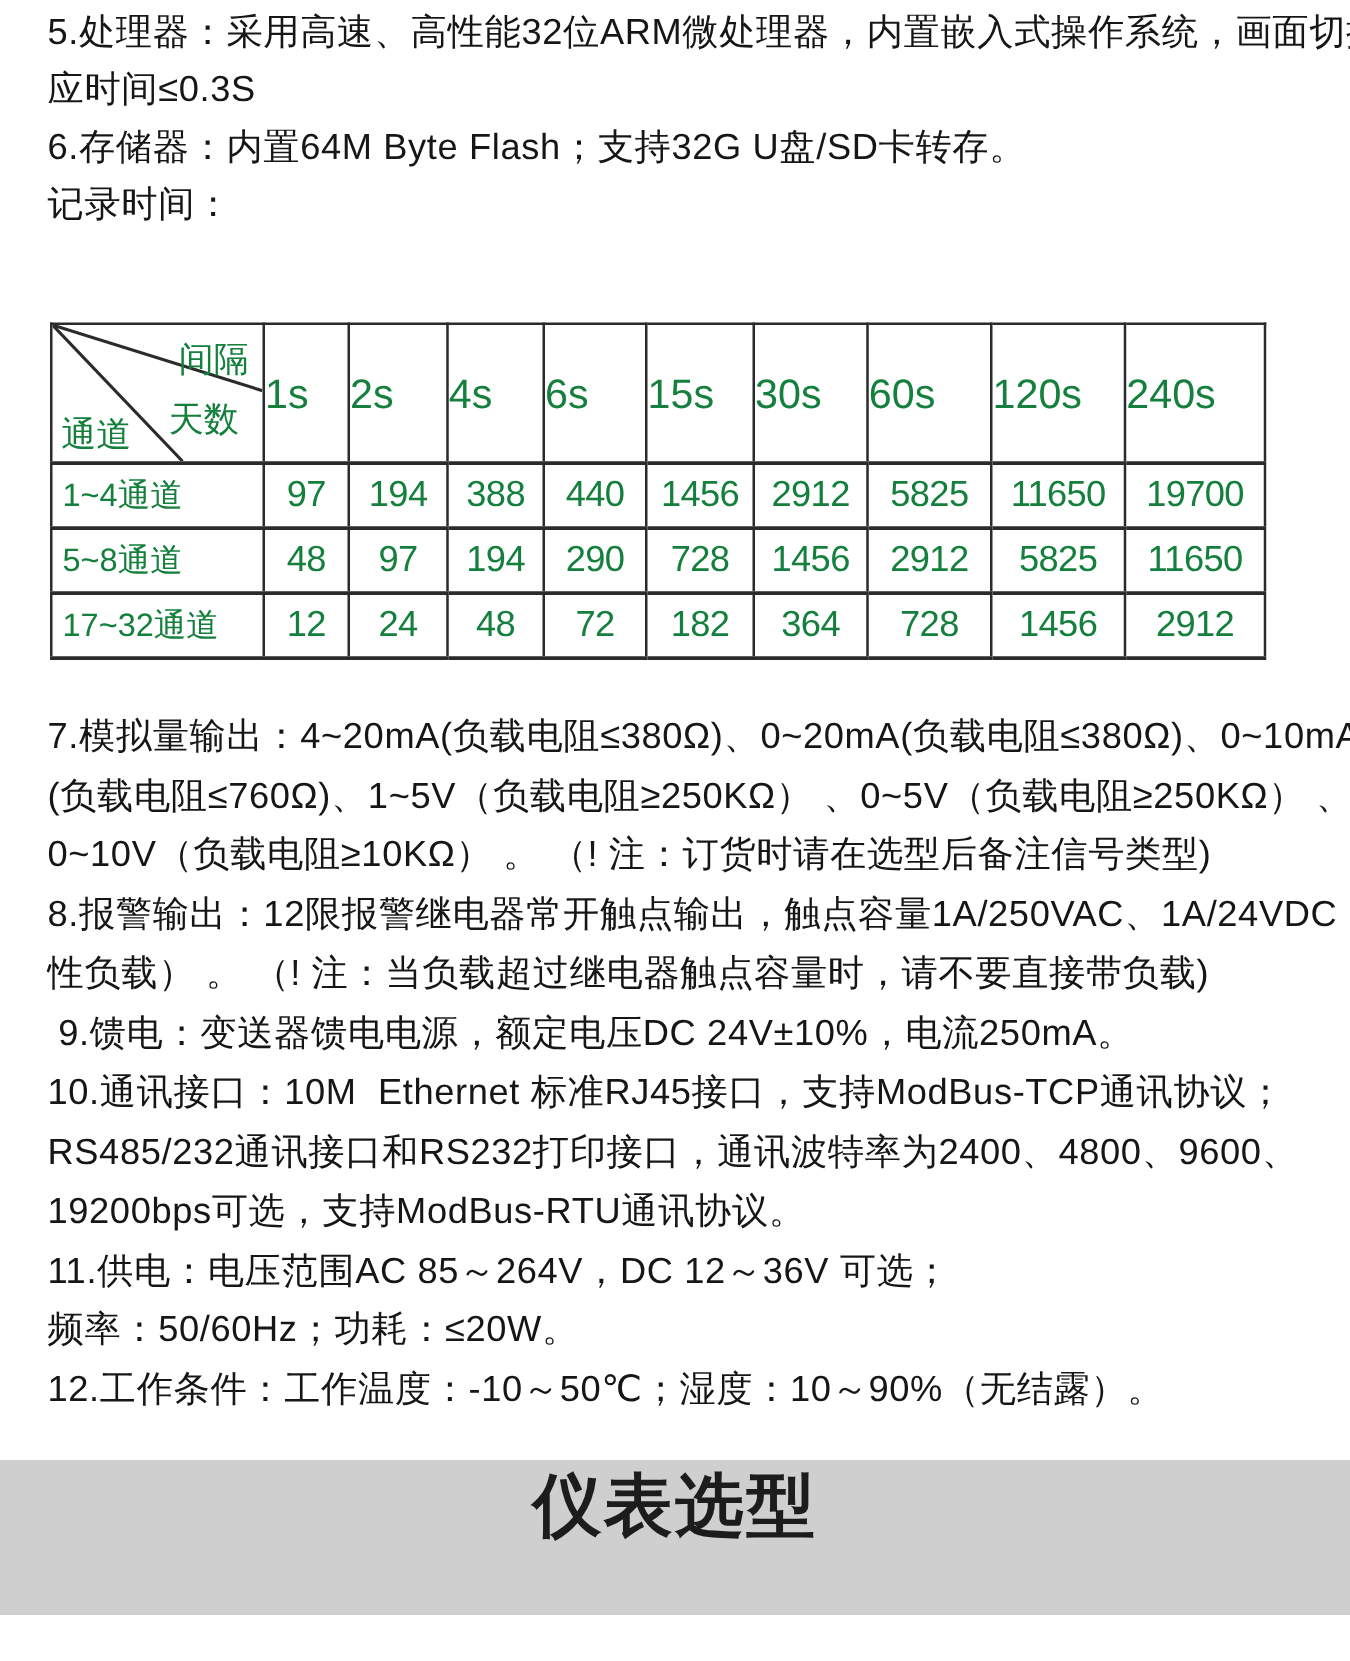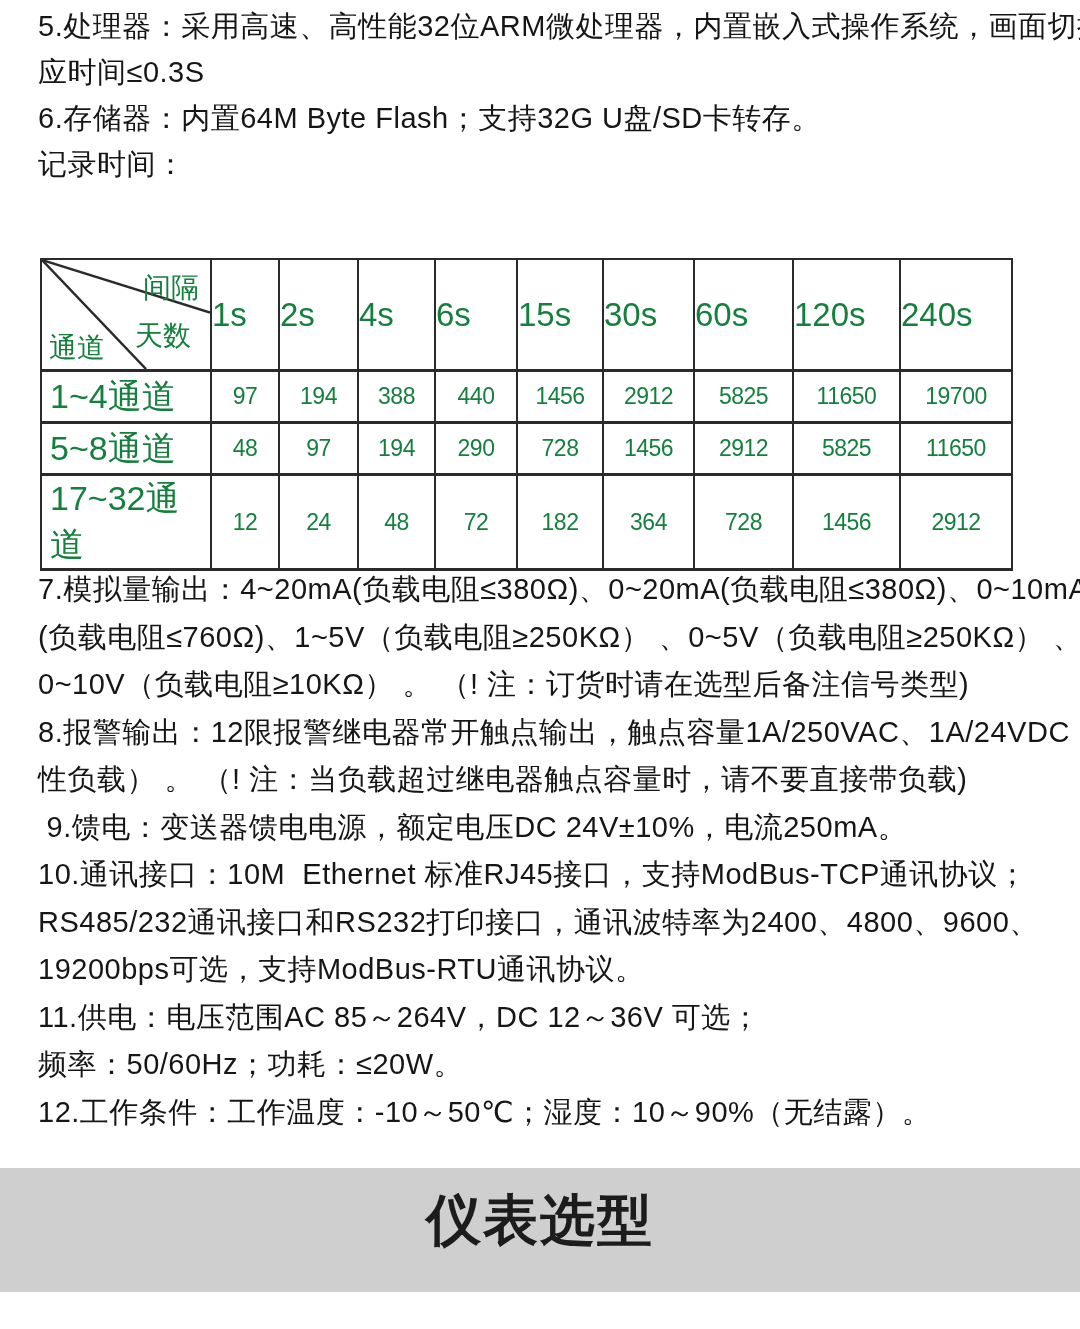--- a/index.html
+++ b/index.html
@@ -22,35 +22,35 @@
     color:#15803d;
     margin-top:46px;
   }
   #rec-table td{
     border:2px solid #2b2b2b;border-bottom-width:3px;
     padding:0;overflow:hidden;
   }
   #rec-table tr.hrow td{height:109px;}
   #rec-table tr.drow td{height:49px;}
   .hcell{font-size:33px;text-align:left;font-weight:500;}
-  .cell{font-size:23px;text-align:center;font-weight:500;letter-spacing:-0.5px;}
-  .rlabel{font-size:34px;font-weight:500;padding-left:8px !important;}
+  .cell{font-size:29px;text-align:center;font-weight:500;letter-spacing:-0.5px;}
+  .rlabel{font-size:26px;font-weight:500;padding-left:8px !important;}
   .corner{position:relative;}
   .corner svg{position:absolute;left:0;top:0;width:100%;height:100%;display:block;}
   .corner span{position:absolute;font-size:28px;font-weight:500;}
   .c-interval{top:9px;right:11px;}
   .c-days{left:93px;top:57px;}
   .c-channel{left:7px;top:69px;}
 
   
   .banner{
     position:absolute;left:0;top:1168px;width:1080px;height:124px;
     text-align:center;color:#1c1c1c;
   }
-  .banner-cn{font-size:55px;font-weight:600;letter-spacing:2px;line-height:60px;padding-top:22px;}
+  .banner-cn{font-size:55px;font-weight:600;letter-spacing:2px;line-height:60px;padding-top:6px;}
   .banner-en{font-size:24px;font-weight:600;line-height:26px;margin-top:-2px;letter-spacing:0.5px;}
 </style>
 </head>
 <body style="background: rgb(255, 255, 255);">
 
 <div class="page">
 
   <div id="top-lines">
       <div class="tline">5.处理器：采用高速、高性能32位ARM微处理器，内置嵌入式操作系统，画面切换响</div>
       <div class="tline">应时间≤0.3S</div>

